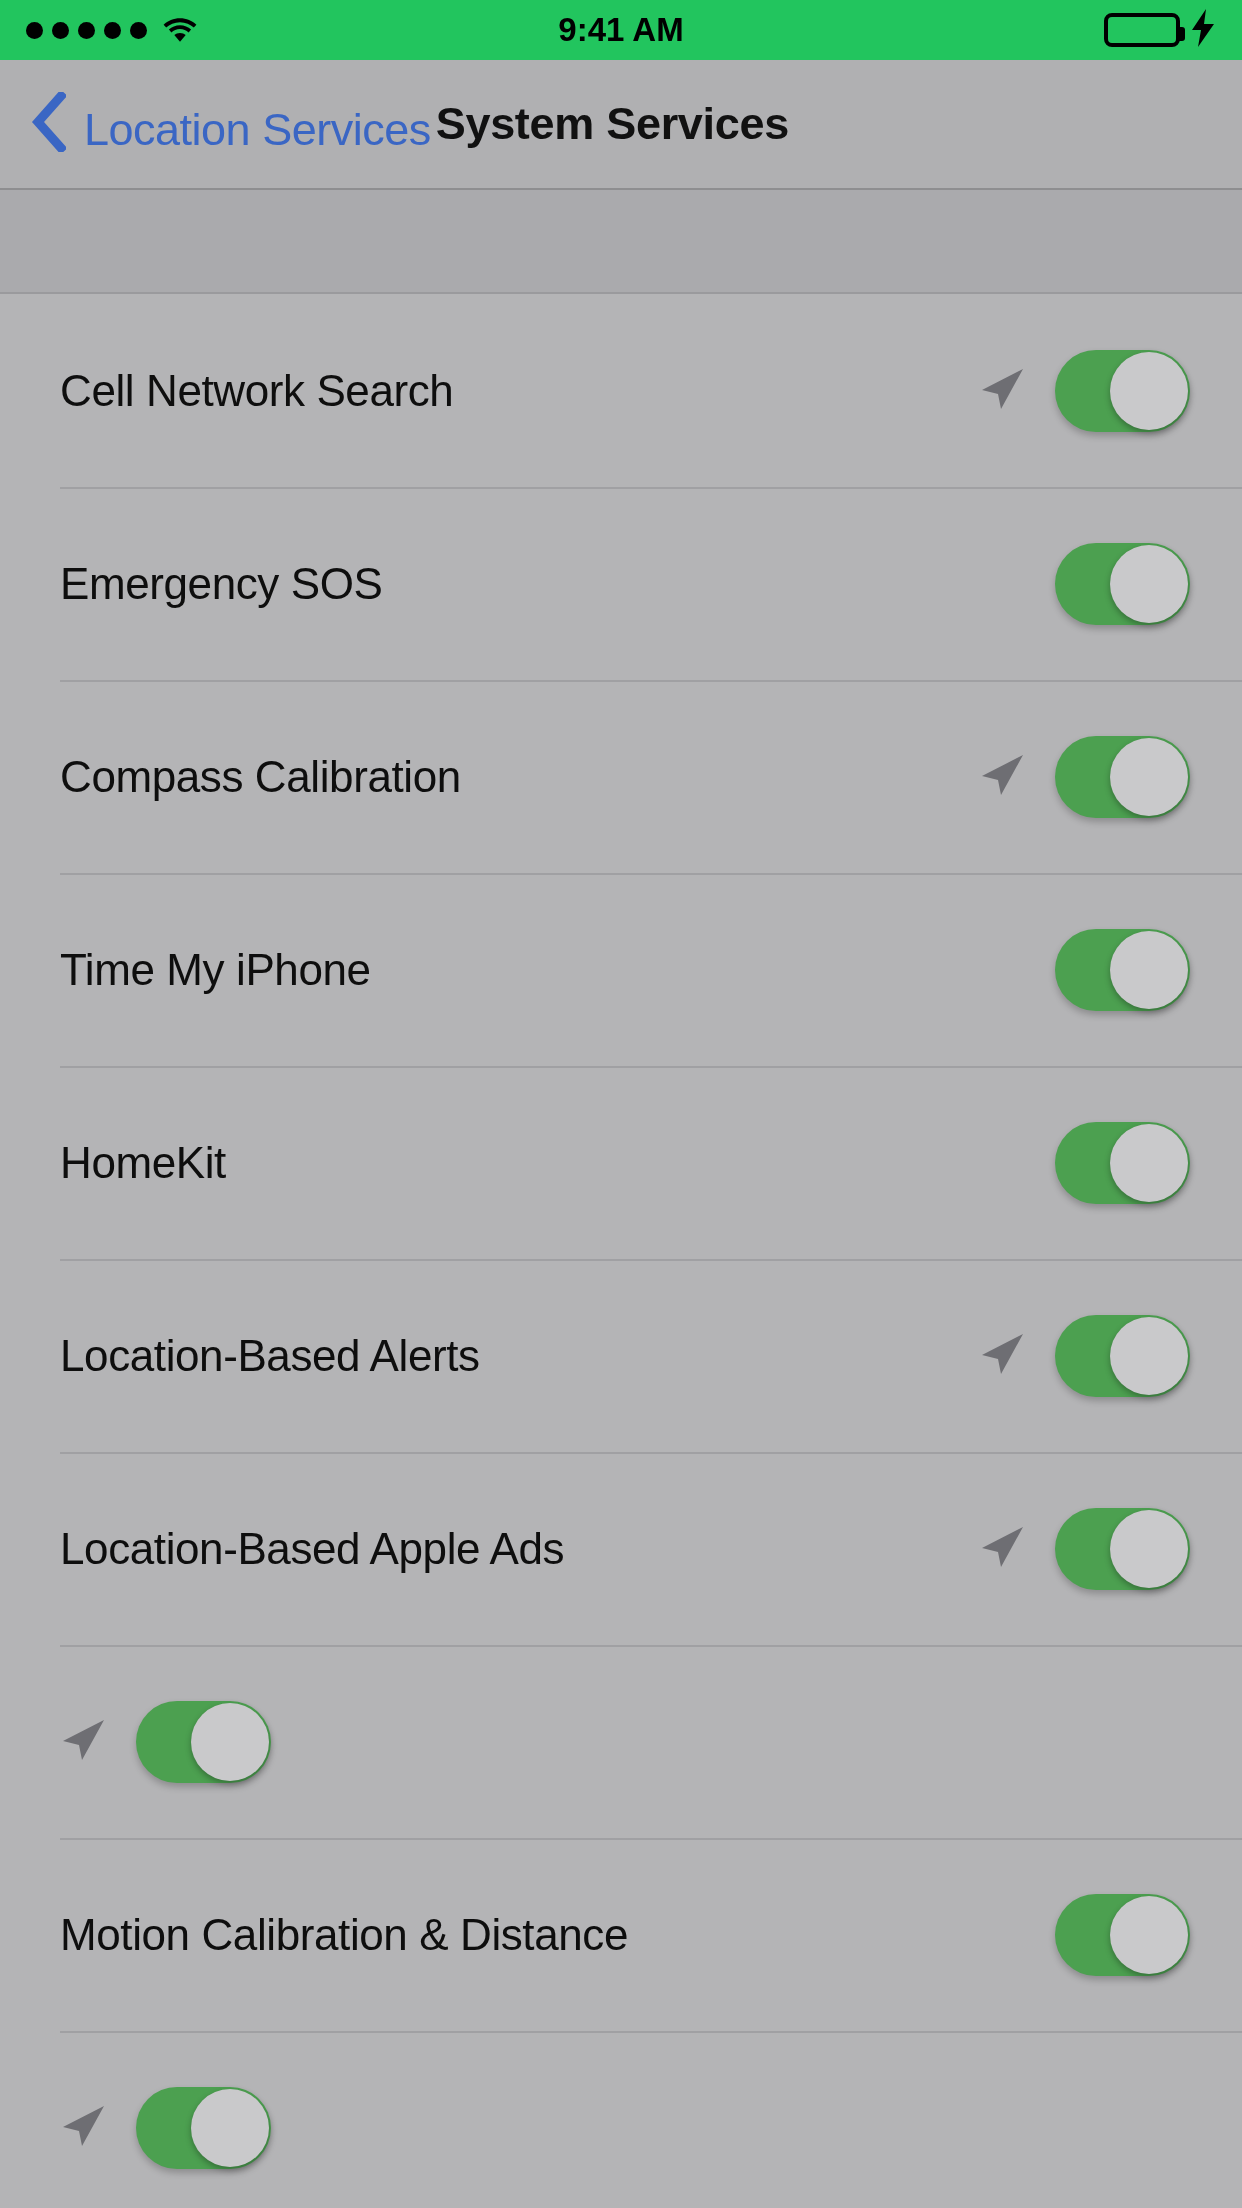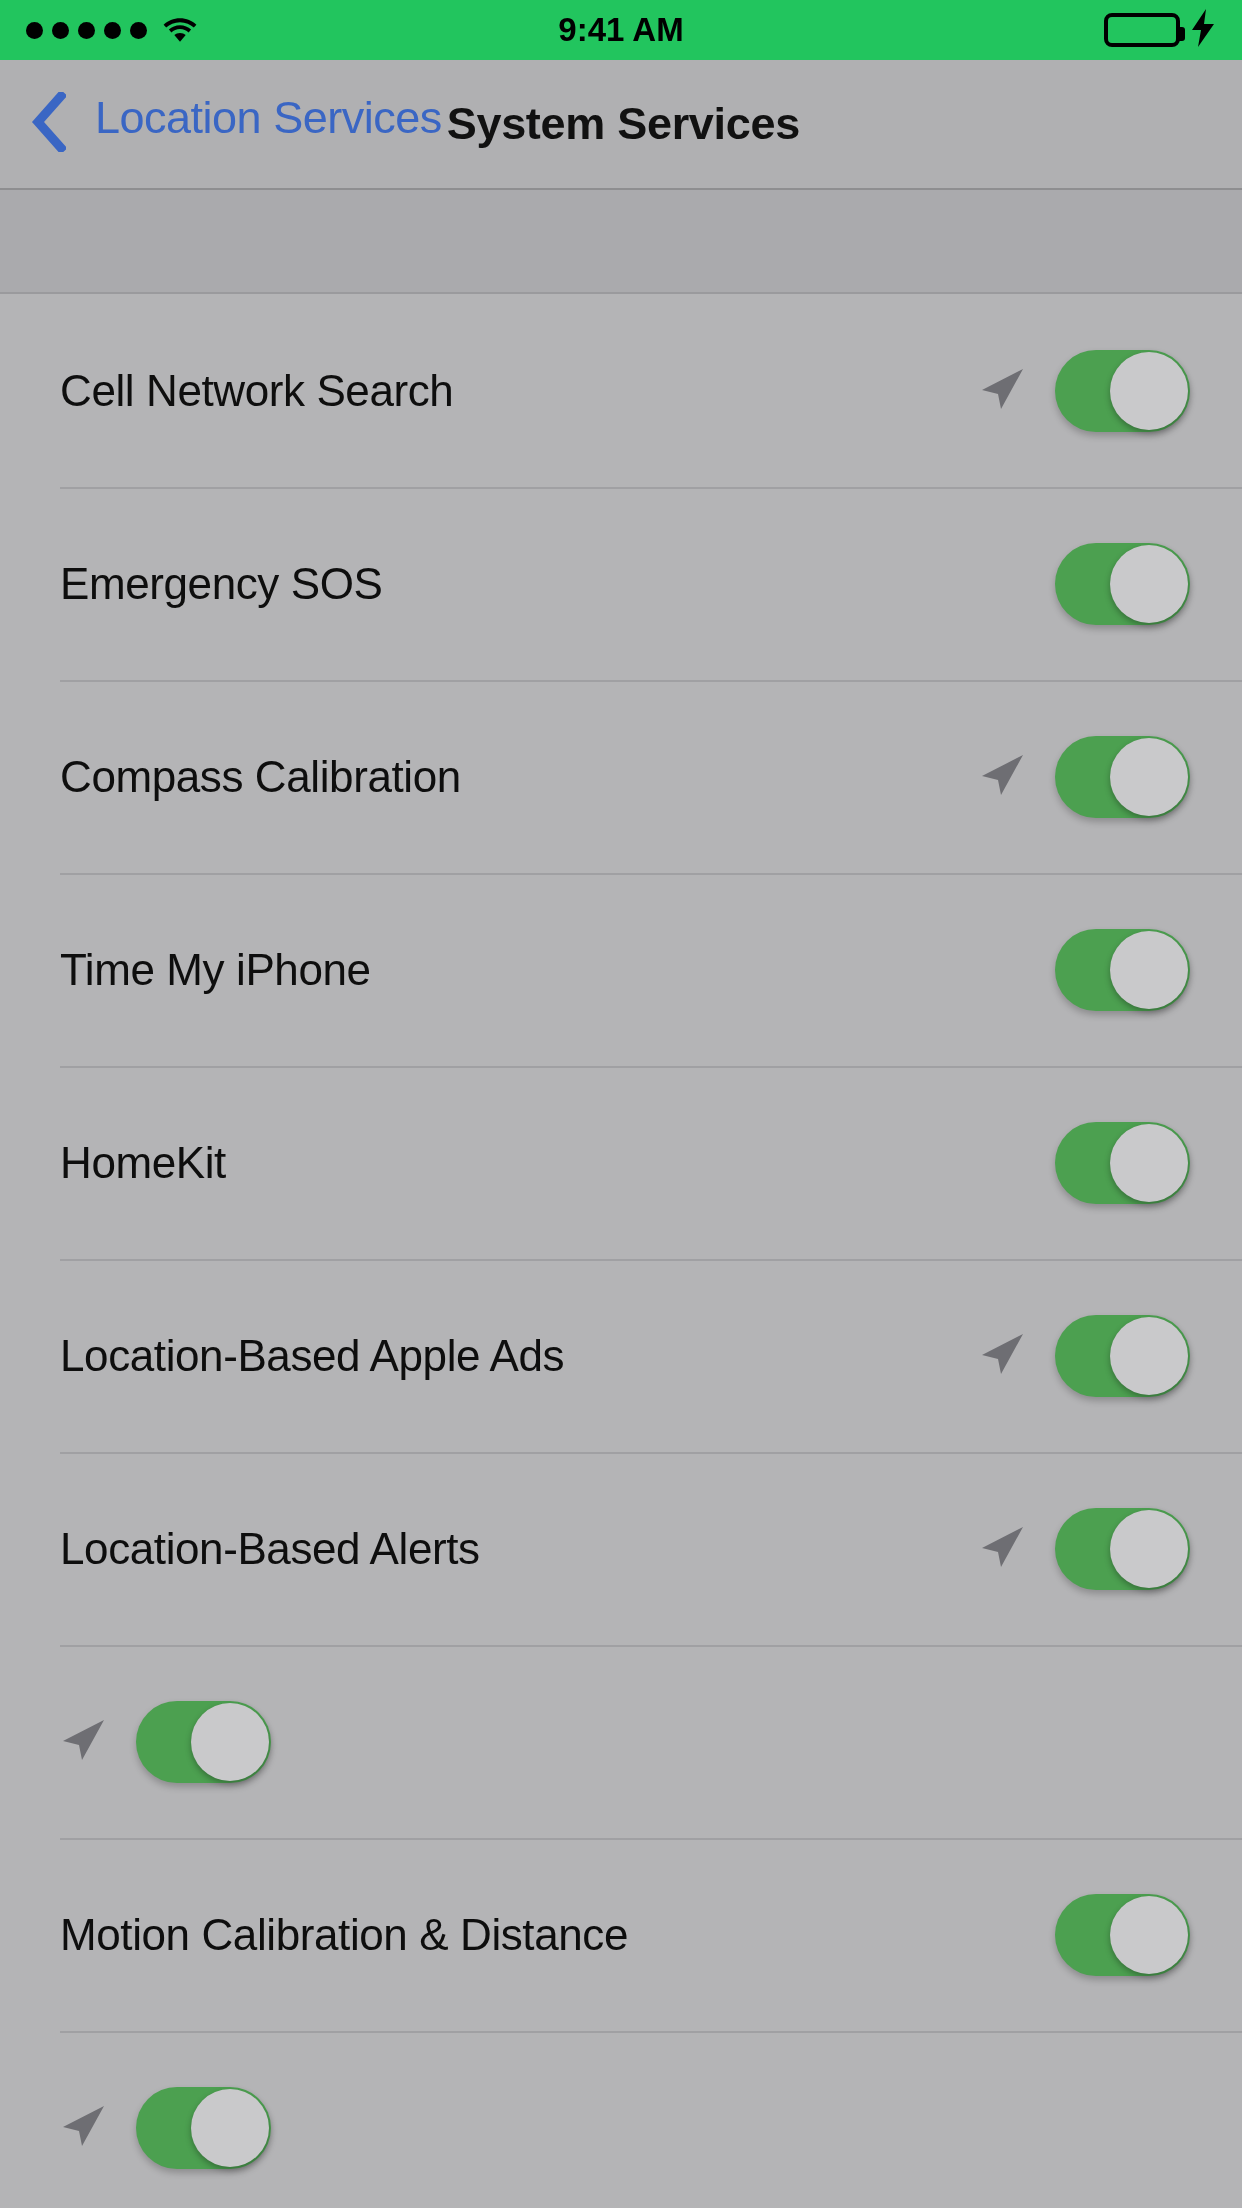--- a/index.html
+++ b/index.html
@@ -51,21 +51,21 @@
   
   .nav-bar{
     height:130px;
     background:#b0b0b2;
     border-bottom:2px solid #8e8e90;
     display:flex;
     align-items:center;
     padding-left:30px;
     position:relative;
   }
-  .nav-back{ display:flex; align-items:flex-start; gap:29px; cursor:pointer; }
+  .nav-back{ display:flex; align-items:flex-end; gap:18px; cursor:pointer; }
   .chevron-back{ display:block; }
   .nav-back-label{
     font-size:45px; color:#3a66c4; letter-spacing:-0.5px;
   }
   .nav-title{
     font-size:45px; font-weight:bold; color:#111;
     margin-left:5px; letter-spacing:-0.3px;
   }
 
   
@@ -210,42 +210,42 @@
     </div>
     <div class="row">
       <span class="row-label">HomeKit</span>
       <span class="row-right">
         <span class="toggle">
           <span class="toggle-knob"></span>
         </span>
       </span>
     </div>
     <div class="row">
+      <span class="row-label">Location-Based Alerts</span>
+      <span class="row-right">
+        <span class="loc-arrow"><svg width="46" height="46" viewBox="0 0 46 46">
+            <path d="M44 3 L3 24 L19 28 L22 43 Z" fill="#6e6e73"></path>
+          </svg></span>
+        <span class="toggle">
+          <span class="toggle-knob"></span>
+        </span>
+      </span>
+    </div>
+    <div class="row">
       <span class="row-label">Location-Based Apple Ads</span>
       <span class="row-right">
         <span class="loc-arrow"><svg width="46" height="46" viewBox="0 0 46 46">
             <path d="M44 3 L3 24 L19 28 L22 43 Z" fill="#6e6e73"></path>
           </svg></span>
         <span class="toggle">
           <span class="toggle-knob"></span>
         </span>
       </span>
     </div>
     <div class="row">
-      <span class="row-label">Location-Based Alerts</span>
-      <span class="row-right">
-        <span class="loc-arrow"><svg width="46" height="46" viewBox="0 0 46 46">
-            <path d="M44 3 L3 24 L19 28 L22 43 Z" fill="#6e6e73"></path>
-          </svg></span>
-        <span class="toggle">
-          <span class="toggle-knob"></span>
-        </span>
-      </span>
-    </div>
-    <div class="row">
       <span class="row-right">
         <span class="loc-arrow"><svg width="46" height="46" viewBox="0 0 46 46">
             <path d="M44 3 L3 24 L19 28 L22 43 Z" fill="#6e6e73"></path>
           </svg></span>
         <span class="toggle">
           <span class="toggle-knob"></span>
         </span>
       </span>
     </div>
     <div class="row">

